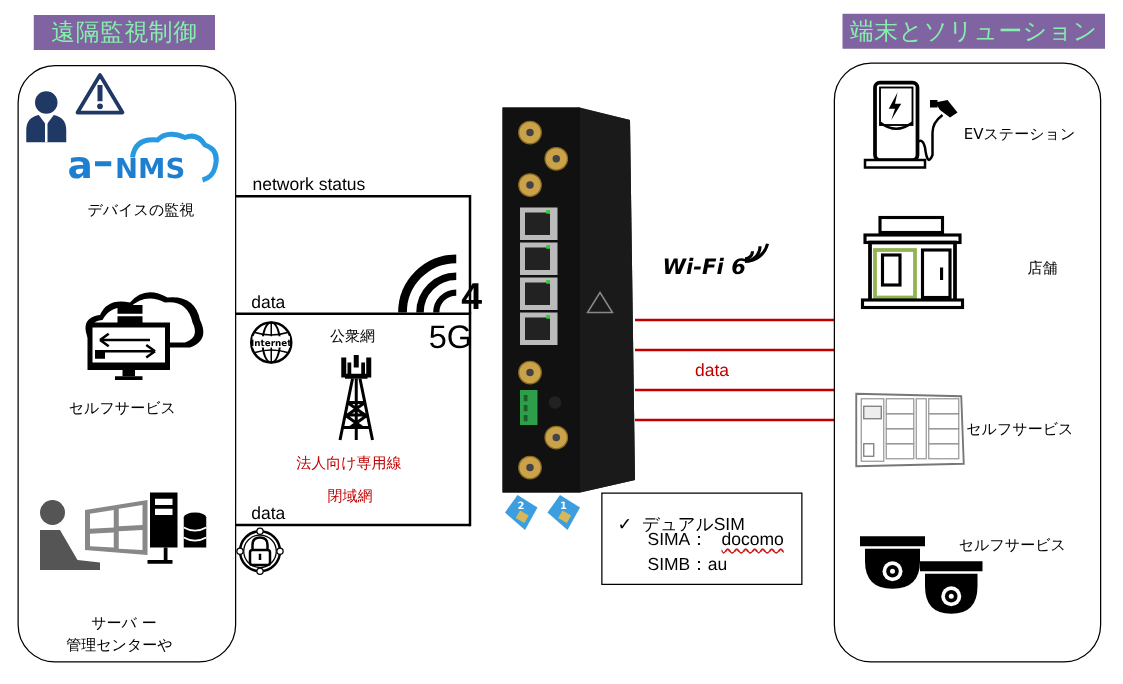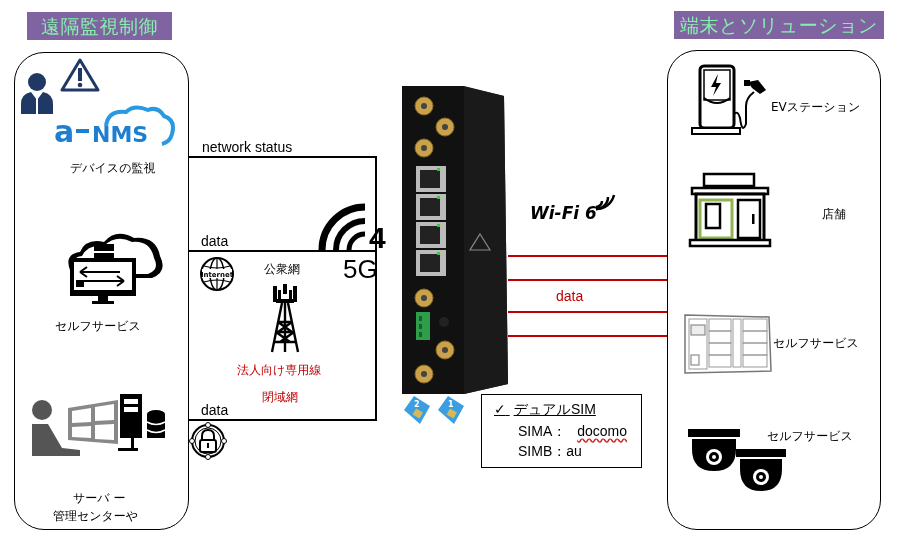--- a/index.html
+++ b/index.html
@@ -218,21 +218,21 @@
 </div>
 <div class="abs" style="left:436px; top:394px;">
   <svg width="30" height="32" viewBox="0 0 30 32">
     <path d="M2 16 L12 2 L28 12 L18 30 Z" fill="#3a9ee0"></path>
     <rect x="12" y="16" width="8" height="7" fill="#d6b85a" transform="rotate(30 16 19)"></rect>
     <text x="12" y="13" font-family="DejaVu Sans, sans-serif" font-size="8" font-weight="bold" fill="#fff">1</text>
   </svg>
 </div>
 
 <div class="simbox" style="left:481px; top:394px; width:161px; height:74px;">
-  <div class="row" style="left:12px; top:6px;text-decoration:underline;">
+  <div class="row" style="left:12px; top:16px;">
     <span>✓</span>
     <span style="margin-left:4px;">デュアルSIM</span>
   </div>
   <div class="row" style="left:36px; top:28px;">
     <span>SIMA：</span><span class="squiggle">docomo</span>
   </div>
   <div class="row" style="left:36px; top:48px;">
     <span>SIMB：</span><span>au</span>
   </div>
 </div>

